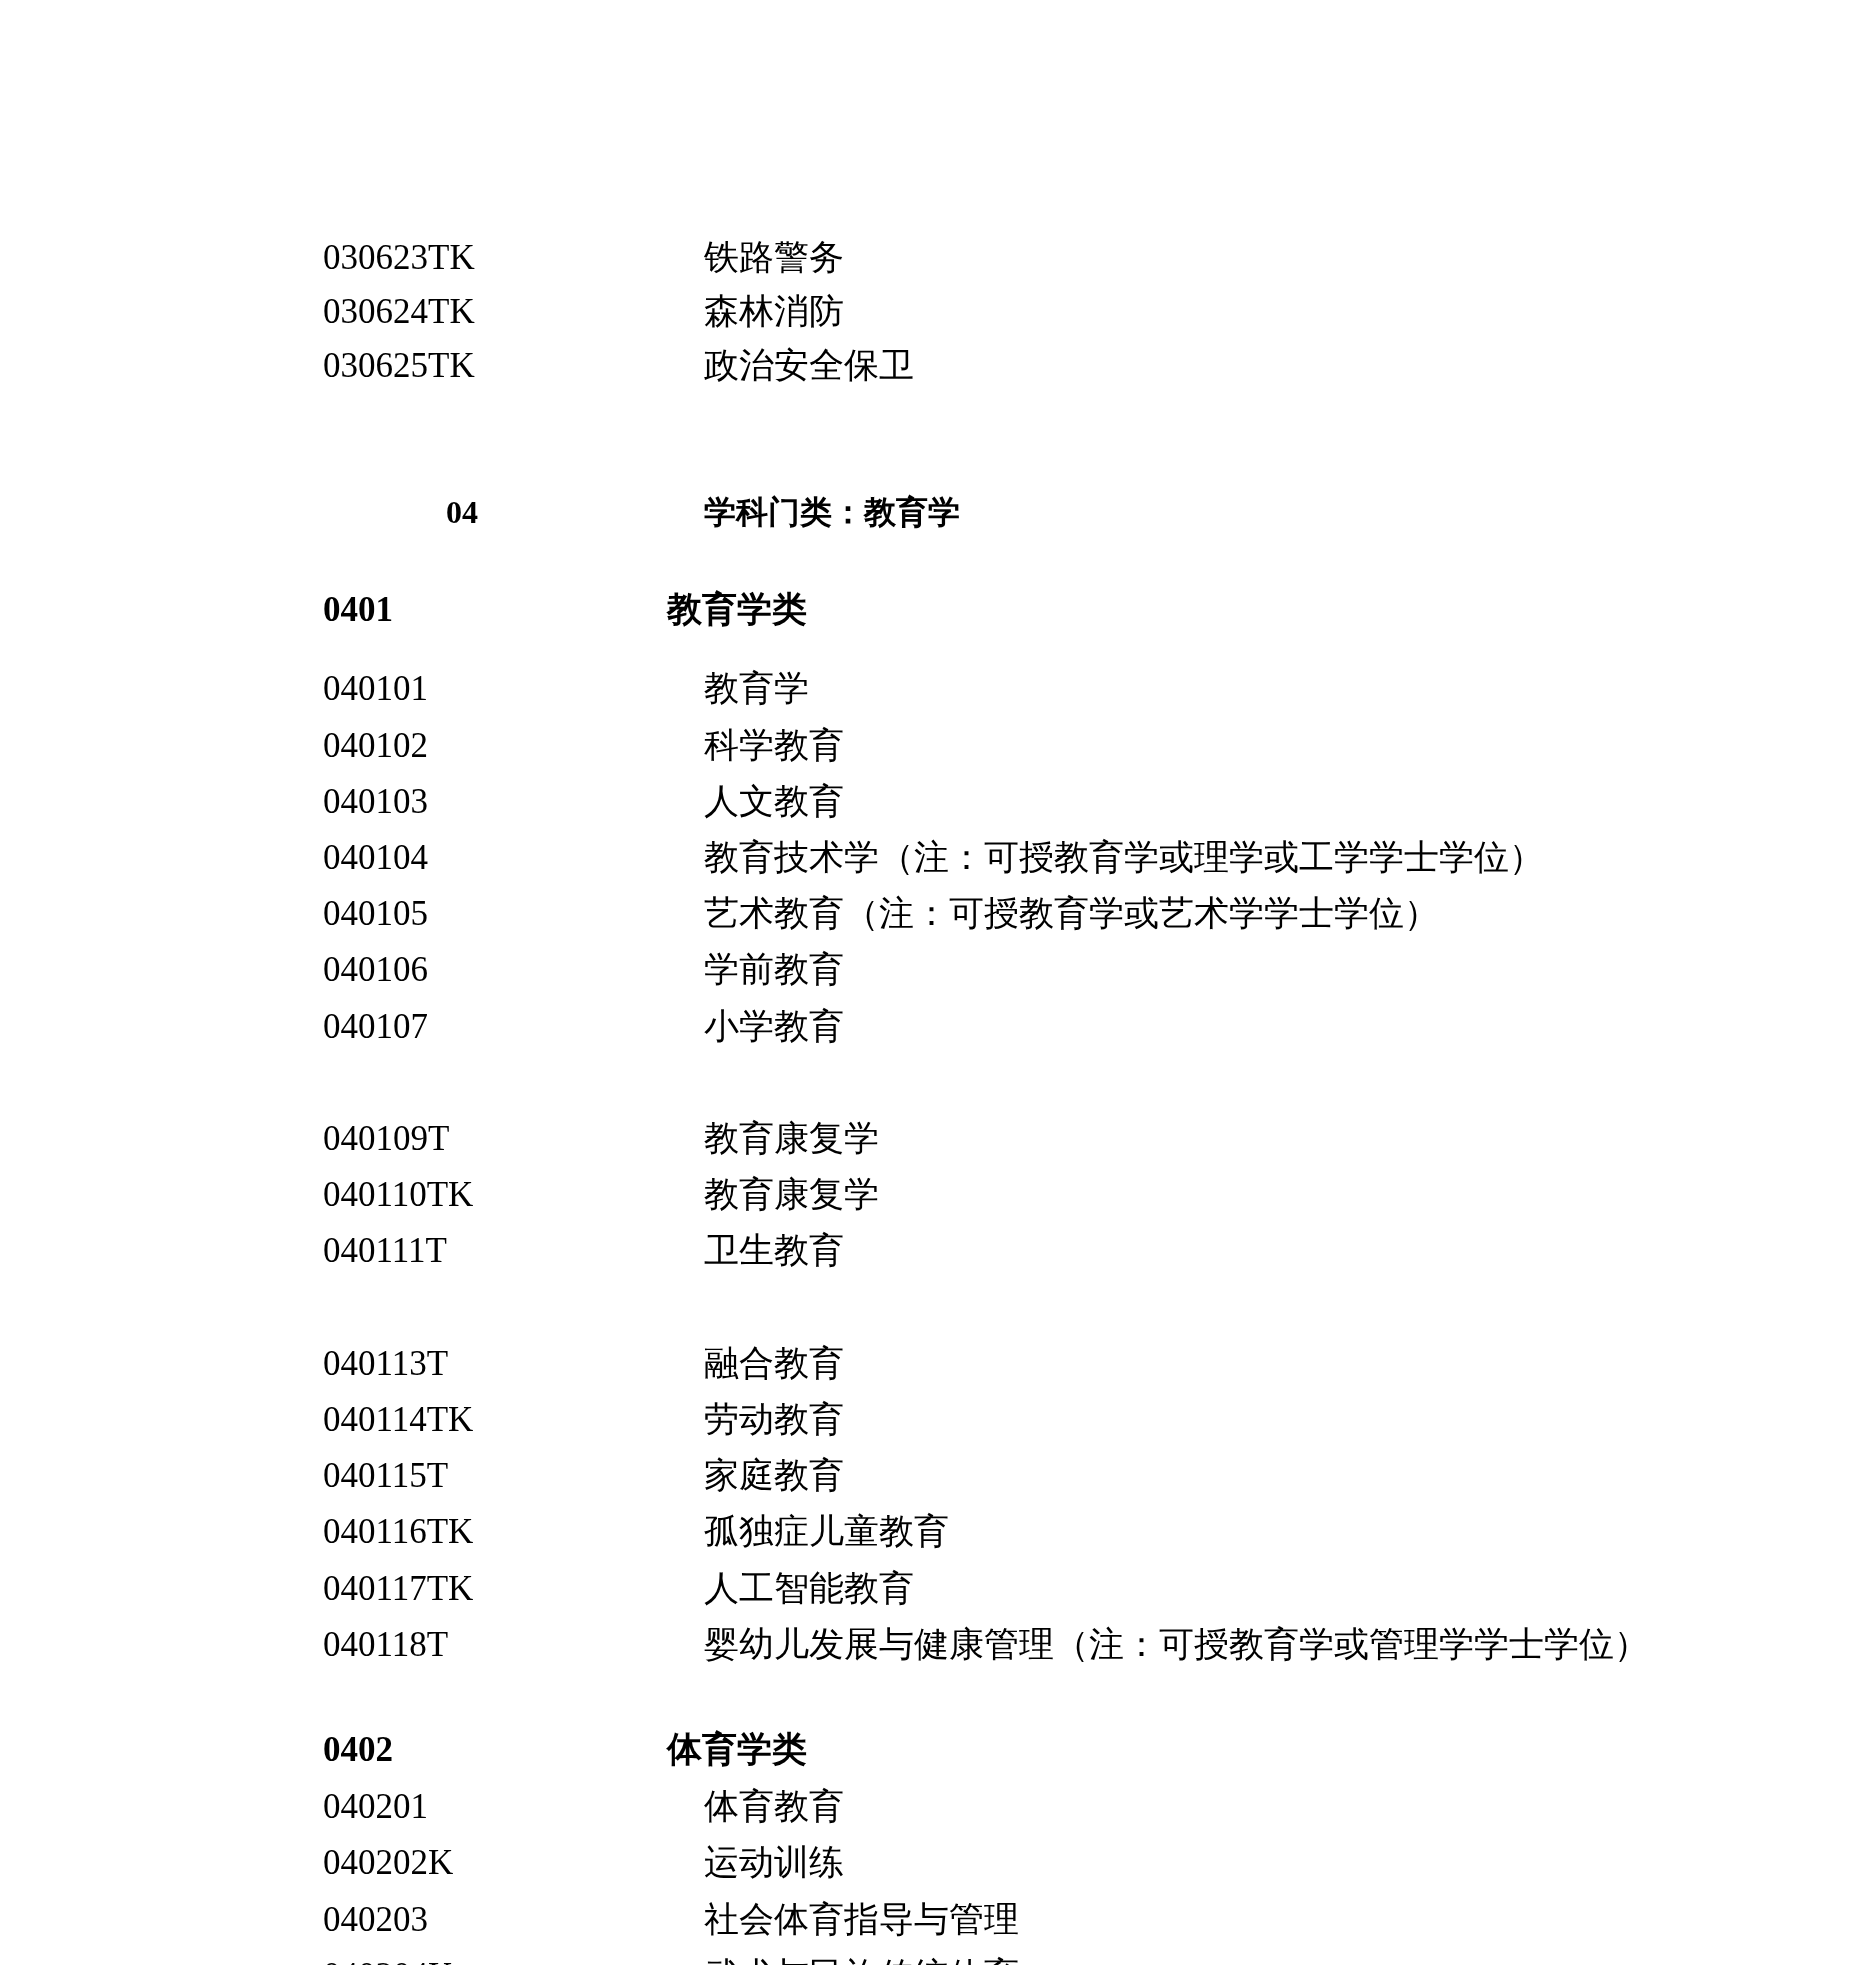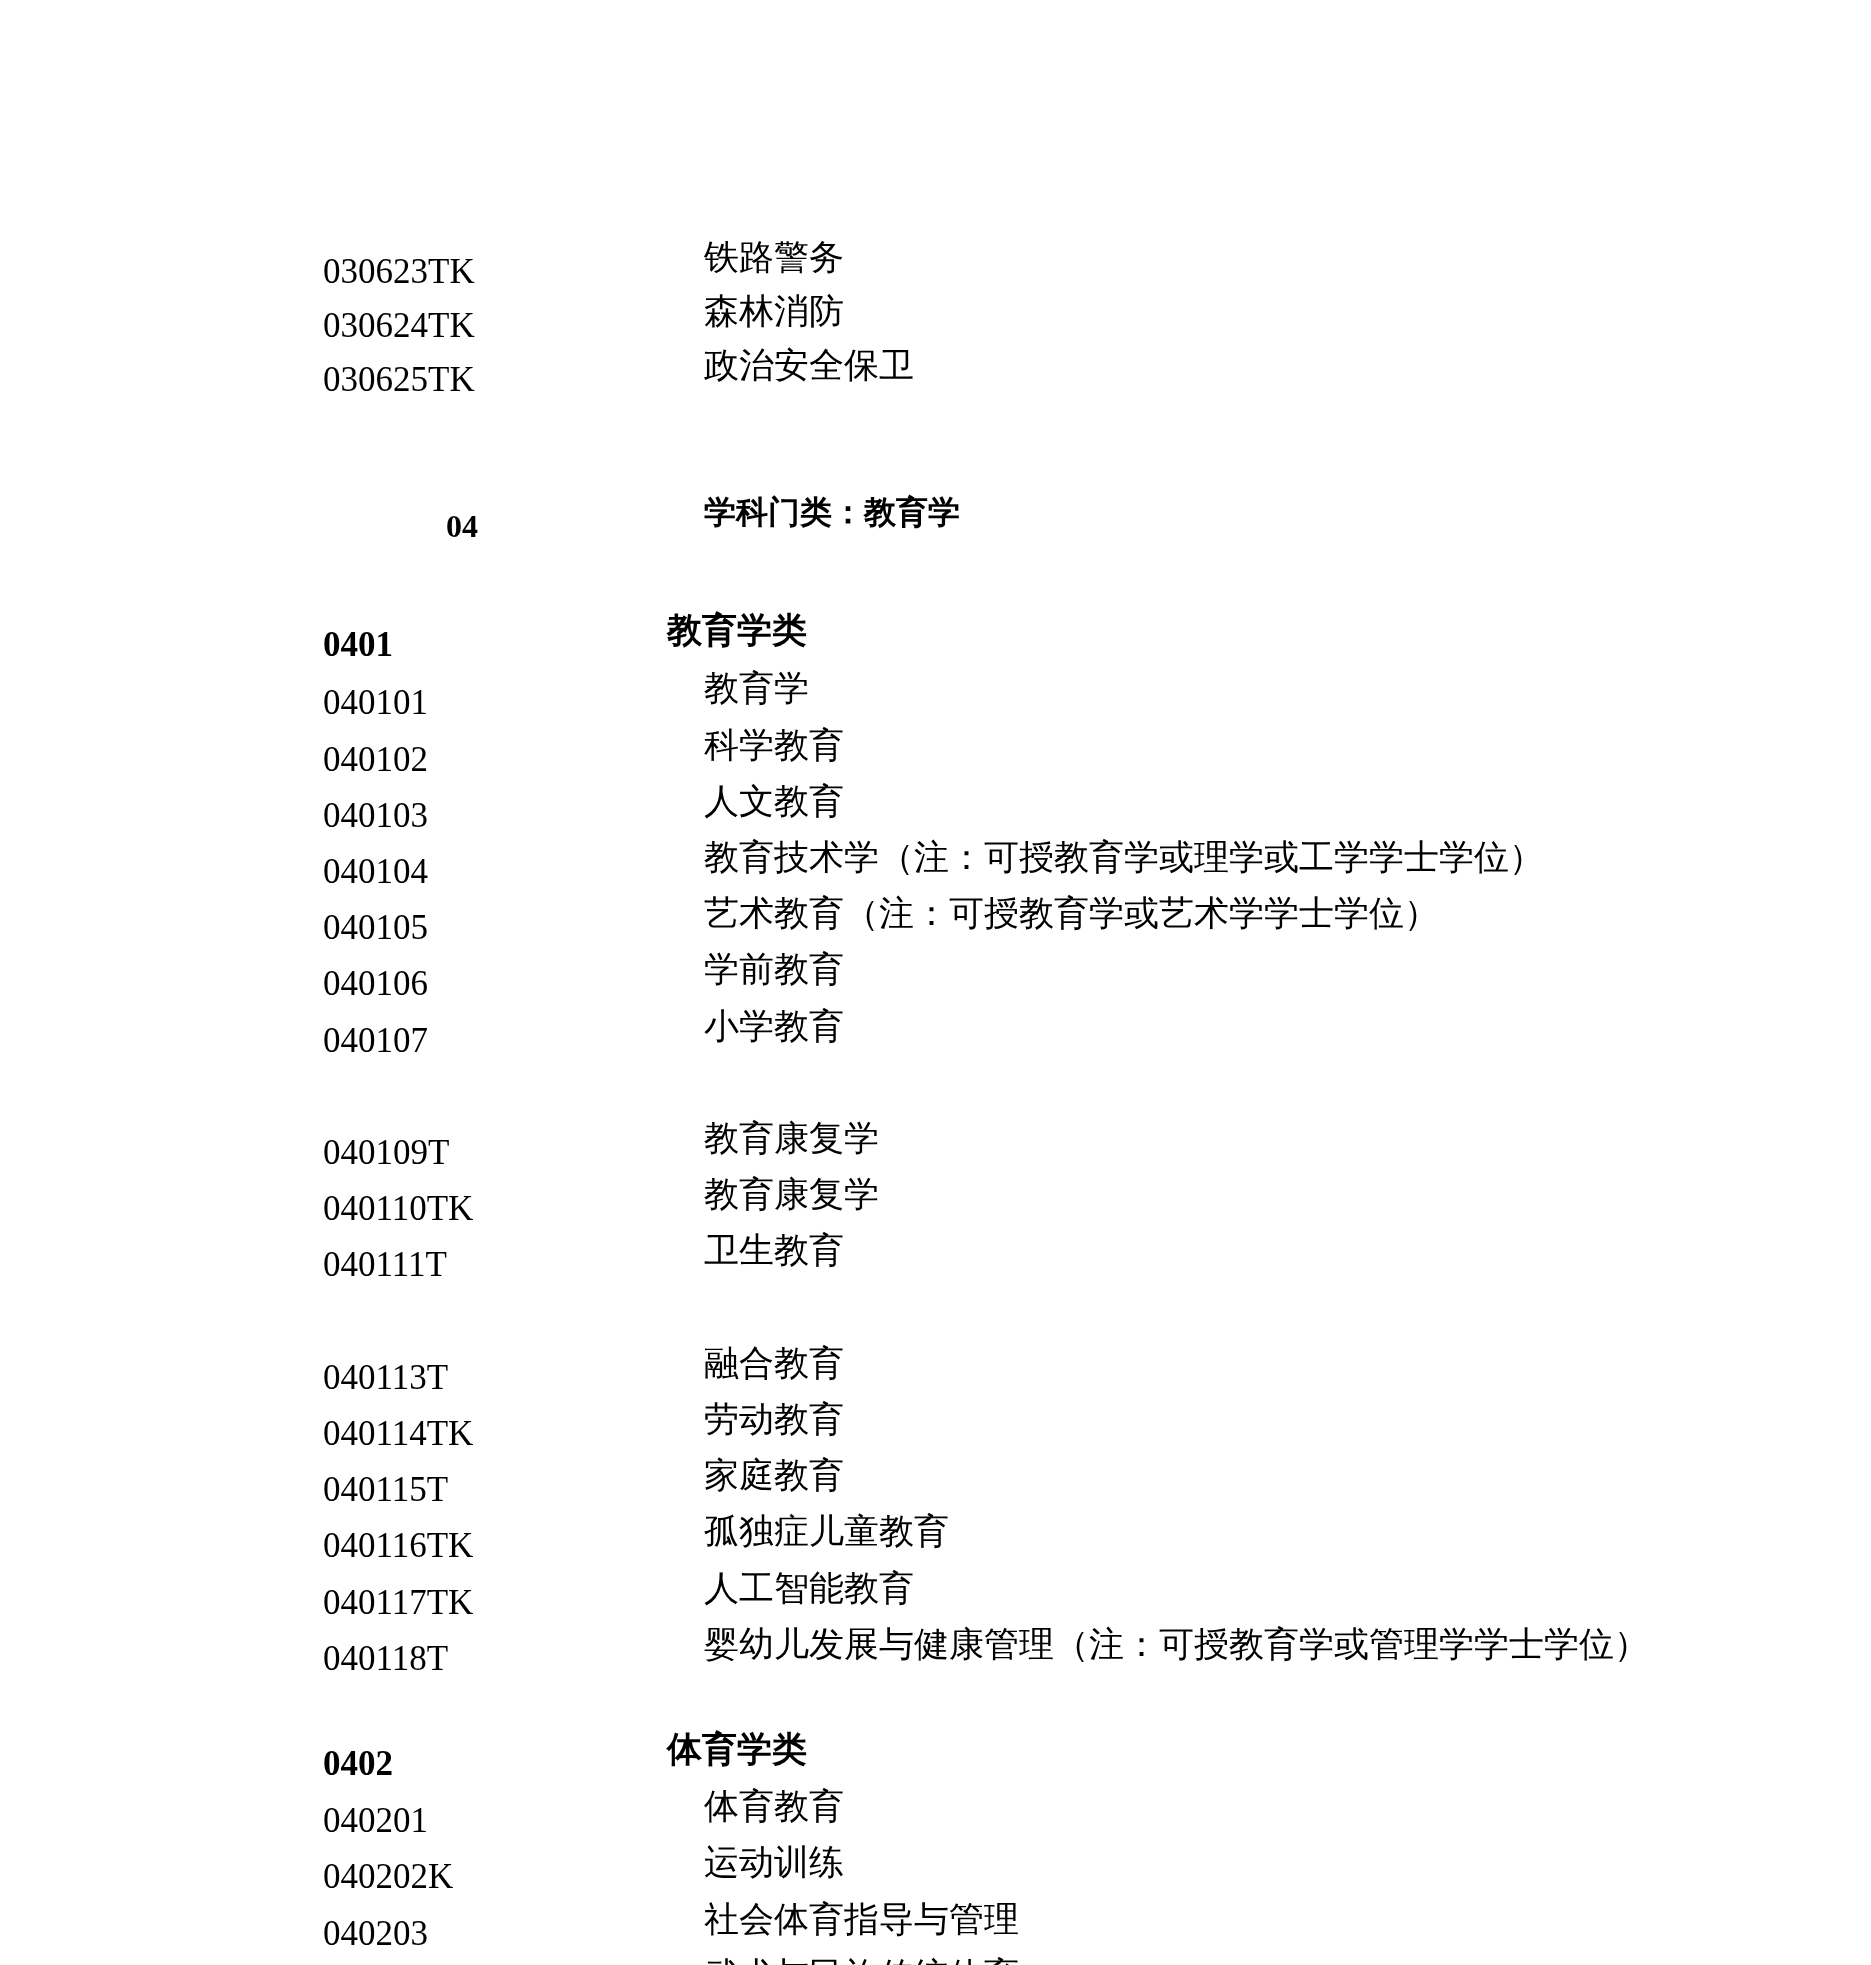--- a/index.html
+++ b/index.html
@@ -17,21 +17,20 @@
     width:1872px;
     height:43px;
     line-height:43px;
     font-size:35px;
     white-space:nowrap;
   }
   .row .code{
     position:absolute;
     left:323px;
     top:0;
-    margin-top:14px;
   }
   .row .name{
     position:absolute;
     left:704px;
     top:0;
   }
   .row.group-row{font-weight:bold;}
   .row.group-row .name{left:667px;}
   .row.section-heading{font-weight:bold;font-size:32px;padding-left:8px;}
   .row.section-heading .code{left:446px;}
@@ -53,21 +52,21 @@
   <div class="row" style="top:344px">
     <span class="code">030625TK</span>
     <span class="name">政治安全保卫</span>
   </div>
 
   <div class="row section-heading" style="top:491px">
     <span class="code">04</span>
     <span class="name">学科门类：教育学</span>
   </div>
 
-  <div class="row group-row" style="top:609px">
+  <div class="row group-row" style="top:588px">
     <span class="code">0401</span>
     <span class="name">教育学类</span>
   </div>
 
   <div class="row" style="top:667px">
     <span class="code">040101</span>
     <span class="name">教育学</span>
   </div>
   <div class="row" style="top:724px">
     <span class="code">040102</span>

